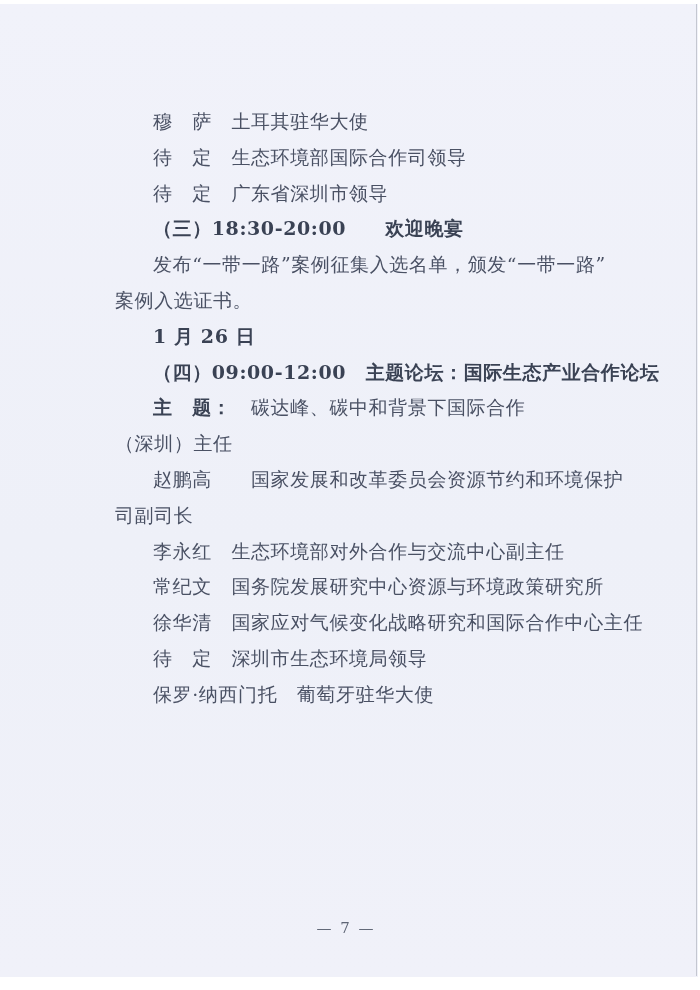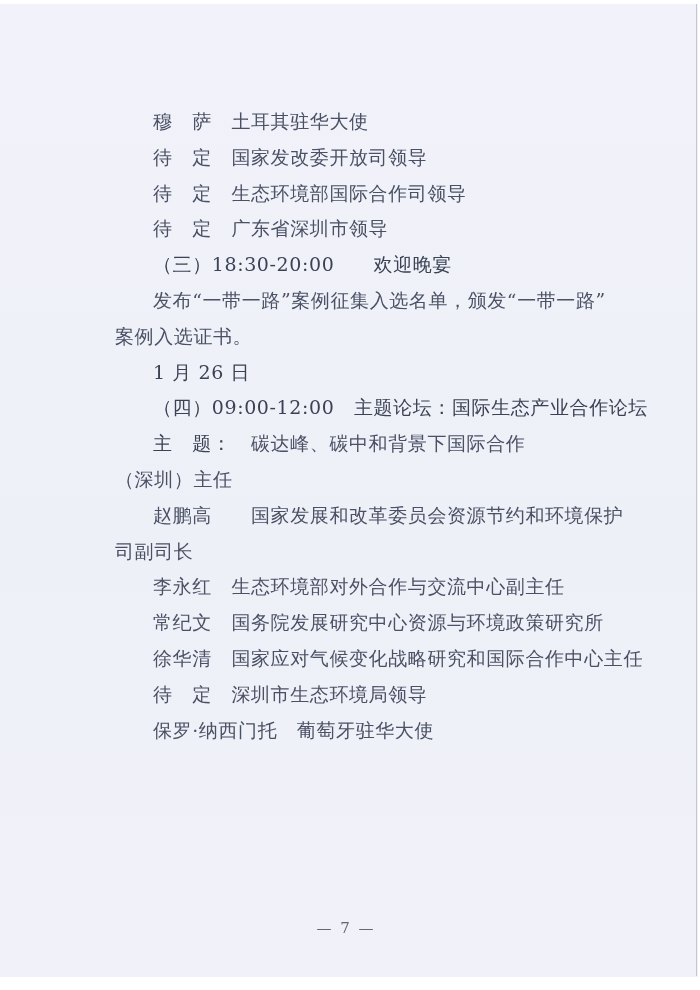--- a/index.html
+++ b/index.html
@@ -39,41 +39,40 @@
     line-height: 35.8px;
     font-size: 19px;
     letter-spacing: 0.6px;
     color: #4a5164;
     white-space: nowrap;
   }
   .doc-line.indent {
     padding-left: 38px;
   }
   .seg-bold {
-    font-weight: normal;
+    font-weight: bold;
     color: #3a4254;
   }
   .page-number {
     position: absolute;
     top: 915px;
     left: 0;
     width: 692px;
     text-align: center;
     font-size: 15px;
     letter-spacing: 2px;
     color: #5e6575;
   }
 </style>
 </head>
 <body>
 
 <div class="scan-page">
   <div class="doc-content" id="doc-body">
       <div class="doc-line indent"><span class="seg-regular">穆　萨　土耳其驻华大使</span></div>
-      <div class="doc-line indent"><span class="seg-regular">待　定　国家发改委开放司领导</span></div>
       <div class="doc-line indent"><span class="seg-regular">待　定　生态环境部国际合作司领导</span></div>
       <div class="doc-line indent"><span class="seg-regular">待　定　广东省深圳市领导</span></div>
       <div class="doc-line indent"><span class="seg-bold">（三）18:30-20:00　　欢迎晚宴</span></div>
       <div class="doc-line indent"><span class="seg-regular">发布“一带一路”案例征集入选名单，颁发“一带一路”</span></div>
       <div class="doc-line"><span class="seg-regular">案例入选证书。</span></div>
       <div class="doc-line indent"><span class="seg-bold">1 月 26 日</span></div>
       <div class="doc-line indent"><span class="seg-bold">（四）09:00-12:00　主题论坛：国际生态产业合作论坛</span></div>
       <div class="doc-line indent"><span class="seg-bold">主　题：</span><span class="seg-regular">　碳达峰、碳中和背景下国际合作</span></div>
       <div class="doc-line"><span class="seg-regular">（深圳）主任</span></div>
       <div class="doc-line indent"><span class="seg-regular">赵鹏高　　国家发展和改革委员会资源节约和环境保护</span></div>

